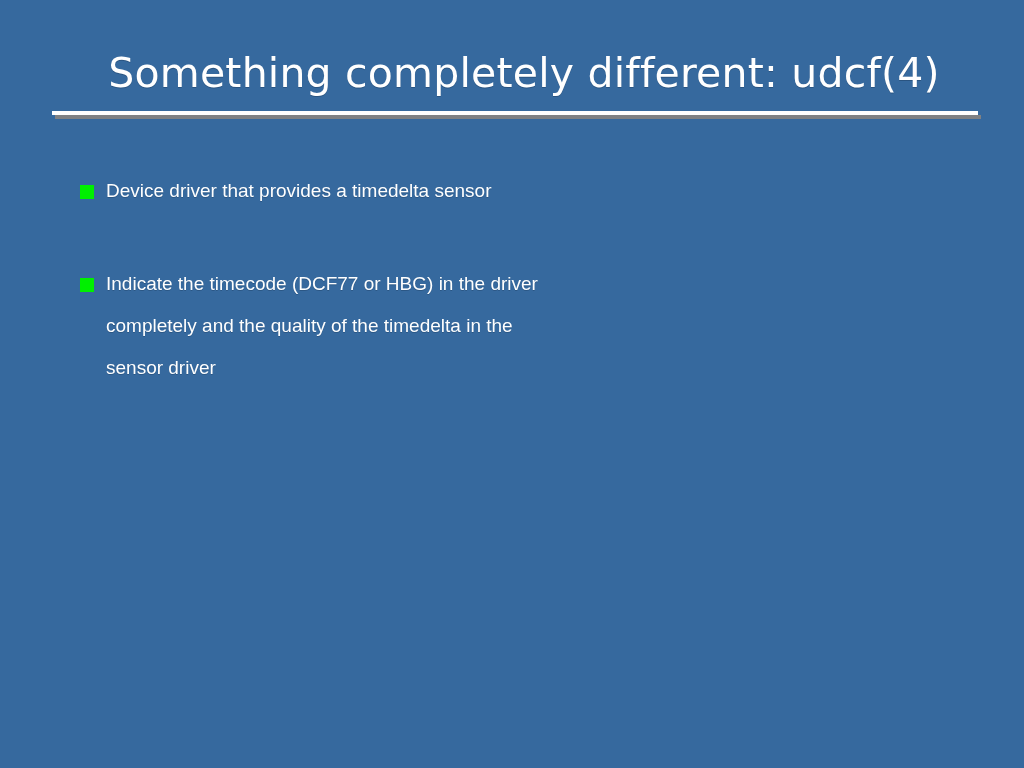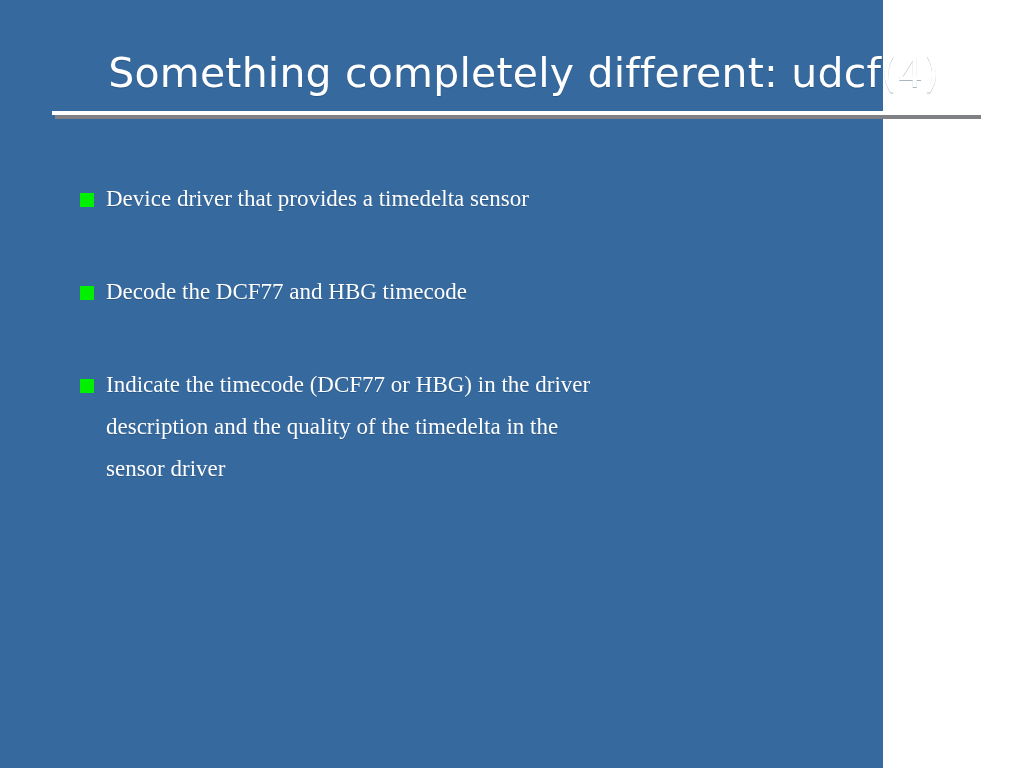--- a/index.html
+++ b/index.html
@@ -9,21 +9,21 @@
   }
   body {
     width: 1024px;
     height: 768px;
     overflow: hidden;
     font-family: "DejaVu Sans", sans-serif;
   }
 
   #slide {
     position: relative;
-    width: 883px;
+    width: 1024px;
     height: 768px;
     background: #36699e;
     box-sizing: border-box;
   }
 
   
   .title-block {
     position: absolute;
     left: 52px;
     top: 46px;
@@ -68,26 +68,25 @@
     width: 880px;
     list-style: none;
     margin: 0;
     padding: 0;
   }
 
   .bullet-item {
     position: relative;
     padding-left: 26px;
     margin-bottom: 51px;
-    font-family: Liberation Serif, serif;
-    font-size: 23px;
+    font-family: Liberation Sans, sans-serif;
+    font-size: 19px;
     line-height: 42px;
     color: #ffffff;
     text-shadow: 0 1px 0 rgba(20,45,75,0.30);
-    margin-top: 8px;
   }
   .bullet-item:last-child {
     margin-bottom: 0;
   }
 
   .bullet-marker {
     position: absolute;
     left: 0;
     top: 15px;
     width: 14px;
@@ -120,31 +119,25 @@
 
   <ul class="body-list">
 
     <li class="bullet-item">
       <span class="bullet-marker"></span>
       <span class="bullet-text">
         <span class="bullet-line">Device driver that provides a timedelta sensor</span>
       </span>
     </li>
 
-    <li class="bullet-item">
-      <span class="bullet-marker"></span>
-      <span class="bullet-text">
-        <span class="bullet-line">Decode the DCF77 and HBG timecode</span>
-      </span>
-    </li>
 
     <li class="bullet-item">
       <span class="bullet-marker"></span>
       <span class="bullet-text">
         <span class="bullet-line">Indicate the timecode (DCF77 or HBG) in the driver</span>
-        <span class="bullet-line">description and the quality of the timedelta in the</span>
+        <span class="bullet-line">completely and the quality of the timedelta in the</span>
         <span class="bullet-line">sensor driver</span>
       </span>
     </li>
 
   </ul>
 
 </div>
 
 </body></html>

